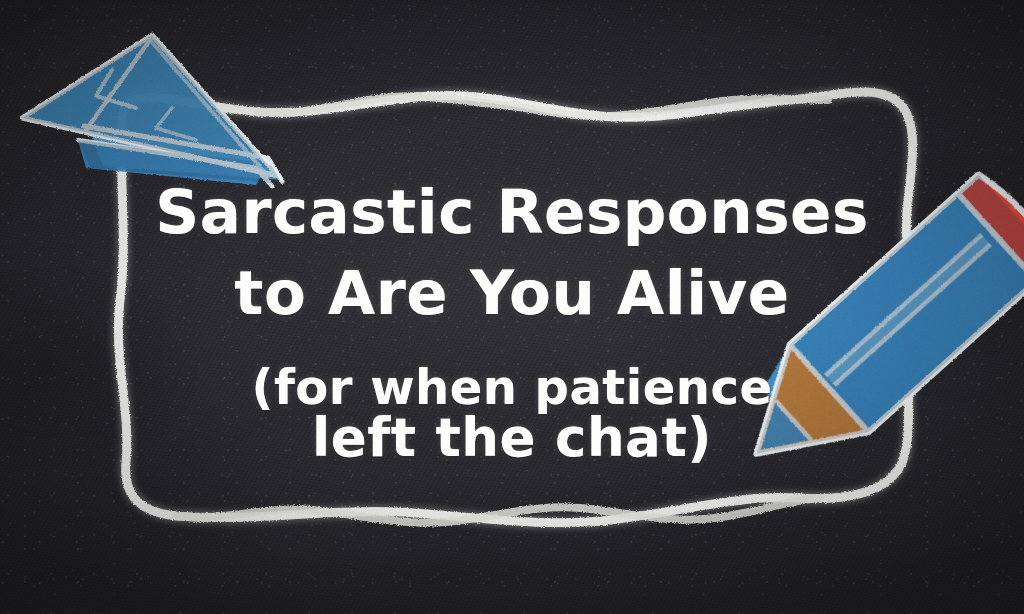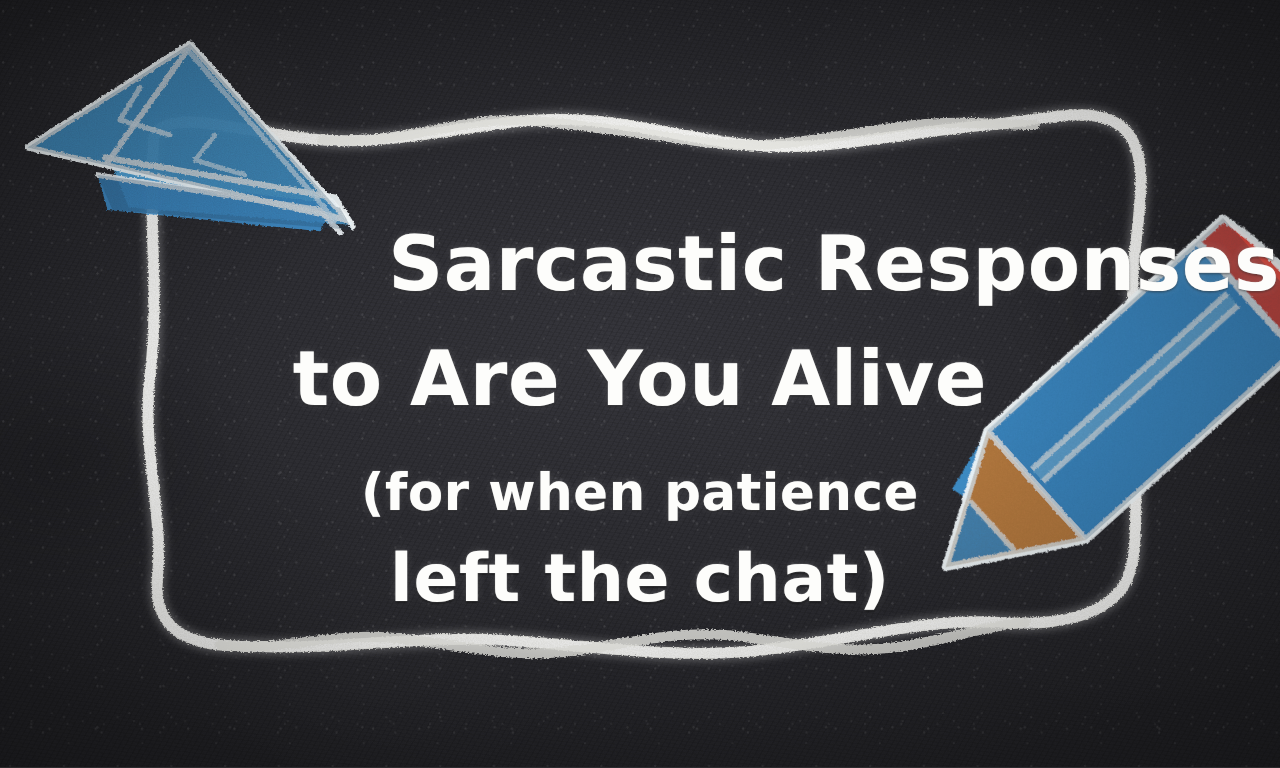--- a/index.html
+++ b/index.html
@@ -89,23 +89,23 @@
     color: #fdfdfb;
     font-family: "DejaVu Sans", sans-serif;
     font-weight: 700;
     letter-spacing: .5px;
     line-height: 1.0;
     text-shadow:
       0 0 1px rgba(255,255,255,.55),
       0 1px 2px rgba(0,0,0,.55),
       0 0 7px rgba(255,255,255,.14);
   }
-  .hl-1 { font-size: 61px; margin-bottom: 31px; text-align: right; }
+  .hl-1 { font-size: 61px; margin-bottom: 20px; }
   .hl-2 { font-size: 61px; margin-bottom: 40px; }
-  .hl-3 { font-size: 41px; margin-bottom: 22px; }
+  .hl-3 { font-size: 48px; }
   .hl-4 { font-size: 53px; }
 </style>
 </head>
 <body>
 
 <div id="stage">
 
   <div class="board-base"></div>
   <div class="board-smudge"></div>
   <div class="board-grain"></div>

